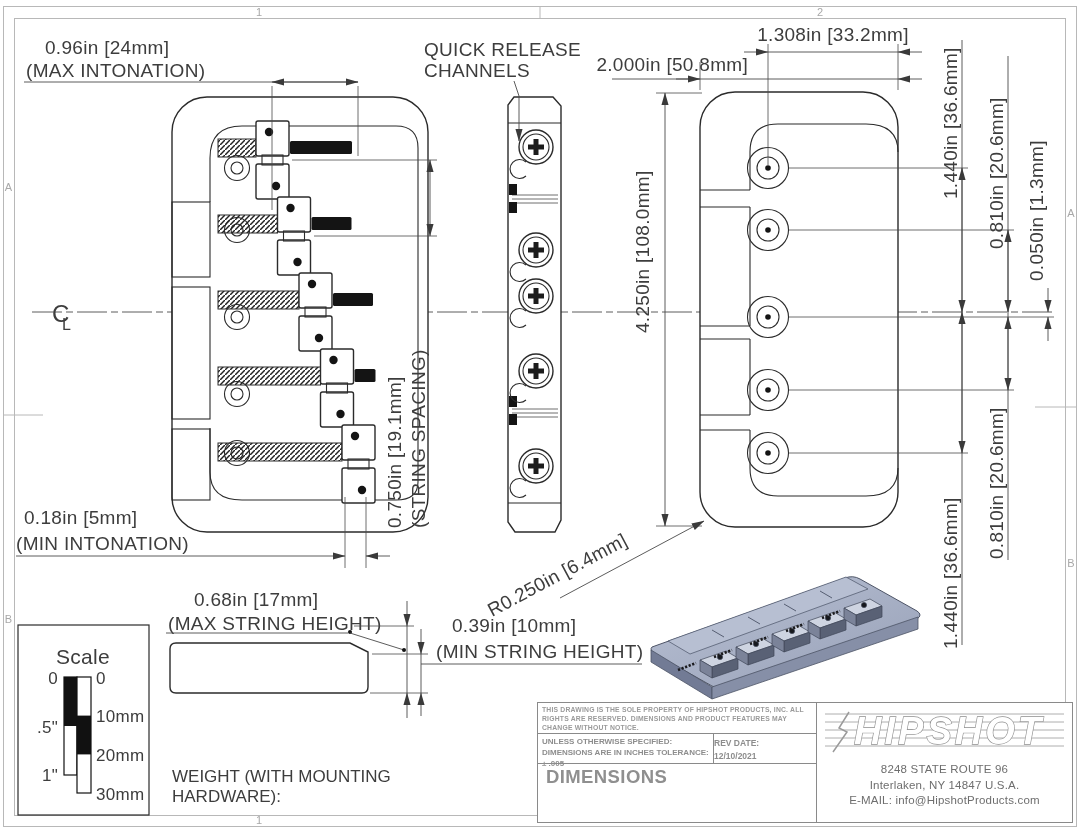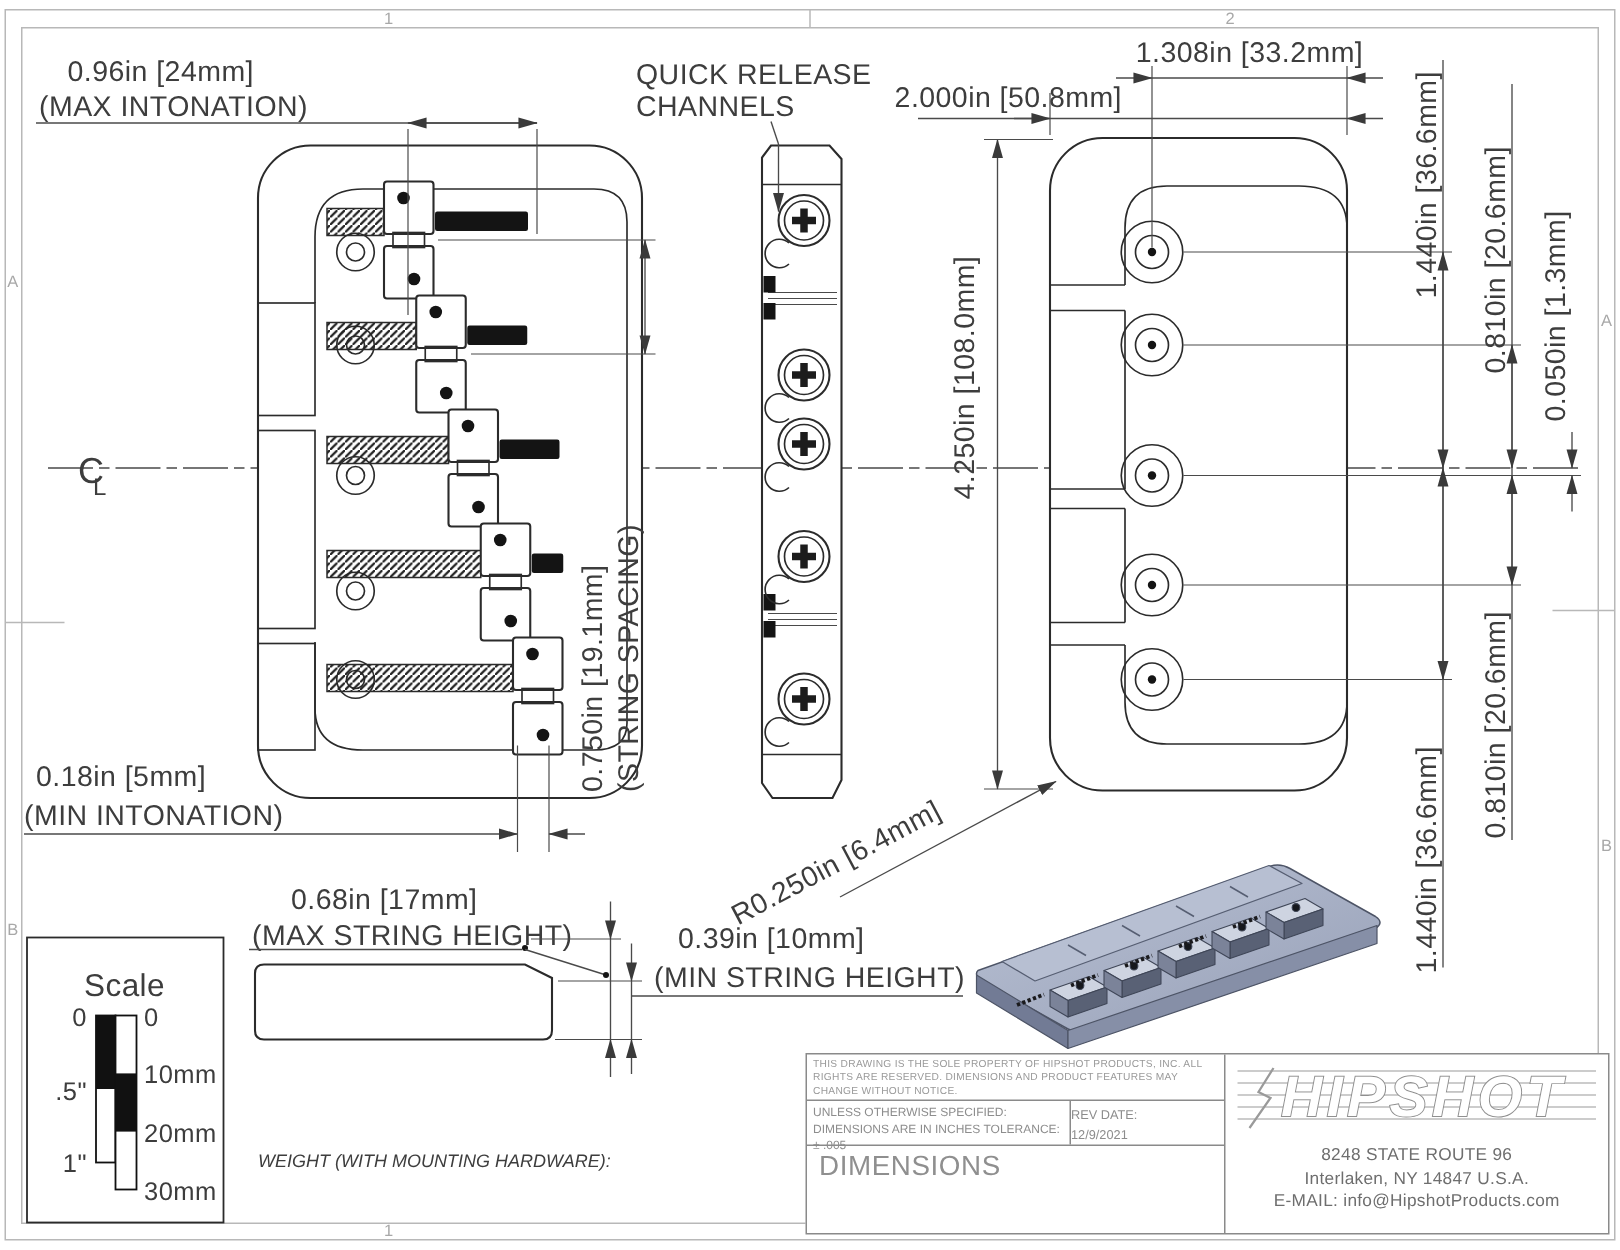--- a/index.html
+++ b/index.html
@@ -10,31 +10,31 @@
   svg text.scale-t{font-size:17px;}
   .part{fill:#ffffff;stroke:#2b2b2b;stroke-width:1.4;}
   .part-thin{fill:none;stroke:#2b2b2b;stroke-width:1.1;}
   .dim{stroke:#4a4a4a;stroke-width:.9;fill:none;}
   .ext{stroke:#4a4a4a;stroke-width:.8;fill:none;}
   .border-line{fill:none;stroke:#b8b8b8;stroke-width:1;}
   .blackfill{fill:#141414;stroke:none;}
   
   .tblock{position:absolute;left:537px;top:702px;width:536px;height:121px;display:flex;
           border:1px solid #8a8a8a;background:#fff;box-sizing:border-box;color:#8f8f8f;}
-  .tb-left{width:279px;border-right:1px solid #8a8a8a;display:flex;flex-direction:column;box-sizing:border-box;}
+  .tb-left{width:279px;border-right:1px solid #8a8a8a;display:flex;flex-direction:column;box-sizing:border-box;font-weight:bold;}
   .tb-legal{height:31px;font-size:6.8px;line-height:1.35;color:#9a9a9a;padding:2px 4px;box-sizing:border-box;
             border-bottom:1px solid #8a8a8a;letter-spacing:.2px;}
   .tb-row2{height:30px;display:flex;border-bottom:1px solid #8a8a8a;box-sizing:border-box;}
   .tb-spec{width:176px;font-size:8px;line-height:1.4;color:#8d8d8d;padding:2px 4px;box-sizing:border-box;
            border-right:1px solid #8a8a8a;}
   .tb-rev{flex:1;font-size:8.5px;line-height:1.5;color:#8d8d8d;padding-top:3px;}
   .tb-title{flex:1;padding:3px 8px;font-size:18.5px;line-height:1.08;color:#8f8f8f;letter-spacing:.4px;}
   .tb-right{flex:1;position:relative;padding-top:1px;}
   .tb-addr{font-size:11.5px;color:#6e6e6e;text-align:center;line-height:1.35;letter-spacing:.2px;}
-  .weight-note{position:absolute;left:172px;top:767px;width:280px;font-size:12px;color:#3d3d3d;line-height:1.18;font-style:italic;}
+  .weight-note{position:absolute;left:172px;top:767px;width:280px;font-size:17px;color:#3d3d3d;line-height:1.18;}
   .weight-note b{font-weight:bold;}
 </style>
 </head>
 <body>
 
 <div class="canvas">
 <svg width="1080" height="833" viewBox="0 0 1080 833">
   <defs>
     <marker id="arw" viewBox="0 0 12 8" refX="11.5" refY="4" markerWidth="13" markerHeight="8.6" orient="auto-start-reverse" markerUnits="userSpaceOnUse">
       <path d="M0 0.6 L12 4 L0 7.4 Z" fill="#3a3a3a"></path>
@@ -415,21 +415,21 @@
 </div>
 
 
 <div class="tblock">
   <div class="tb-left">
     <div class="tb-legal">THIS DRAWING IS THE SOLE PROPERTY OF HIPSHOT PRODUCTS, INC. ALL RIGHTS ARE RESERVED. DIMENSIONS AND PRODUCT FEATURES MAY CHANGE WITHOUT NOTICE.</div>
     <div class="tb-row2">
       <div class="tb-spec">UNLESS OTHERWISE SPECIFIED: DIMENSIONS ARE IN INCHES TOLERANCE: ± .005</div>
       <div class="tb-rev">
         <div>REV DATE:</div>
-        <div>12/9/2021</div>
+        <div>12/10/2021</div>
       </div>
     </div>
     <div class="tb-title">
       <div>DIMENSIONS</div>
     </div>
   </div>
   <div class="tb-right">
     <svg width="255" height="54">
       <g stroke="#9a9a9a" stroke-width="0.8">
         <line x1="8" y1="10" x2="247" y2="10"></line>

